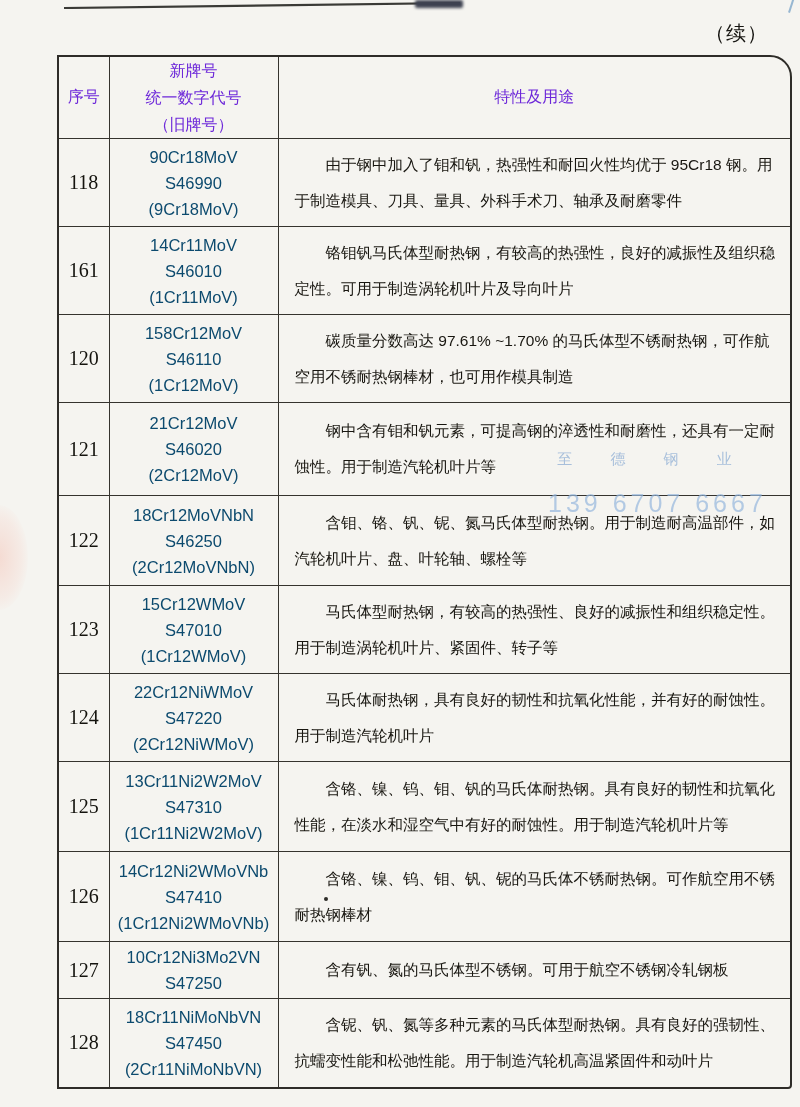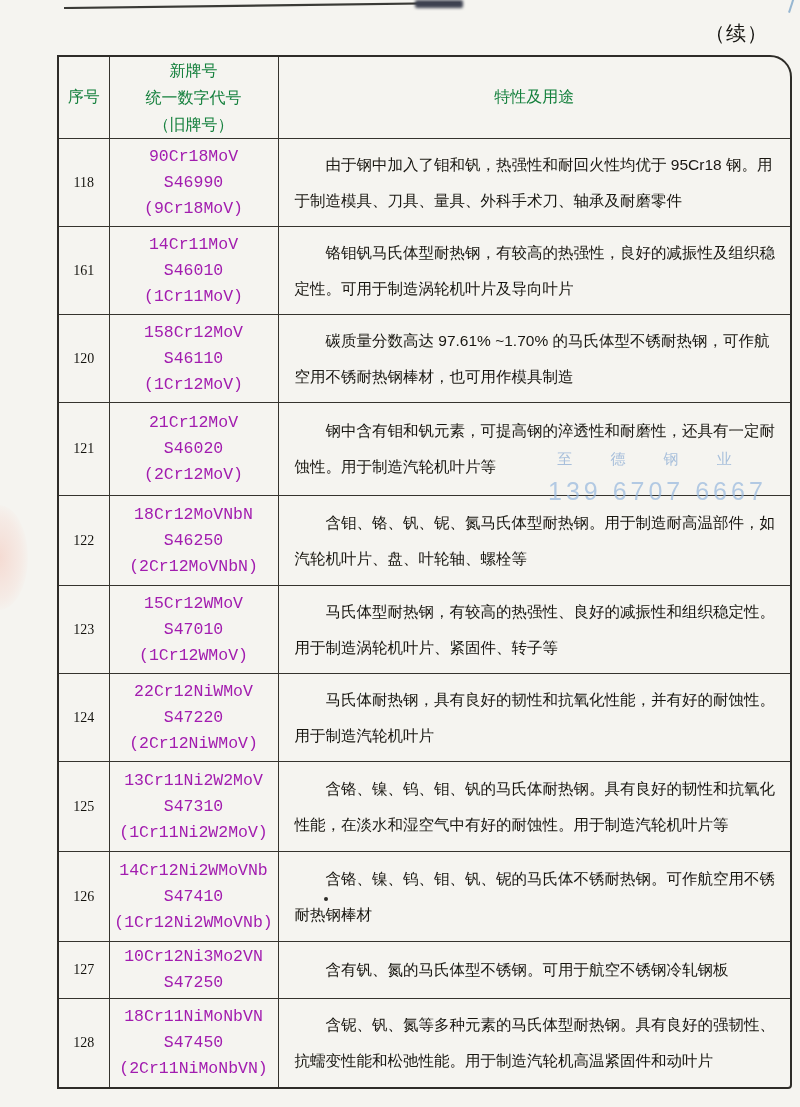--- a/index.html
+++ b/index.html
@@ -26,46 +26,46 @@
   }
   table{border-collapse:collapse;width:100%;table-layout:fixed;}
   td,th{border:1.6px solid #35332e;padding:0;vertical-align:middle;font-weight:normal;}
   tr>*:first-child{border-left:none;}
   tr>*:last-child{border-right:none;}
   thead tr>*{border-top:none;}
   tbody tr:last-child>*{border-bottom:none;}
   col.c1{width:50px;}
   col.c2{width:169px;}
   col.c3{width:512px;}
-  thead th{height:70px;font-size:16px;color:#15803d;}
+  thead th{height:70px;font-size:16px;color:#6d28d9;}
   .hdr-mid div{line-height:27px;}
   tbody tr{height:88px;}
   tbody tr.r-121{height:93px;}
   tbody tr.r-122{height:90px;}
   tbody tr.r-125{height:90px;}
   tbody tr.r-126{height:90px;}
   tbody tr.r-127{height:57px;}
   td.no{
     text-align:center;font-family:"Liberation Serif",serif;
-    font-size:14px;color:#14130e;
+    font-size:20px;color:#14130e;
   }
   td.grade{
-    text-align:center;font-family:Liberation Mono, monospace;
-    font-size:16.5px;color:#a21caf;
+    text-align:center;font-family:Liberation Sans, sans-serif;
+    font-size:16.5px;color:#0c4a6e;
   }
   td.grade div{line-height:26px;}
   td.desc{
     font-size:15.5px;line-height:36px;color:#181610;
     padding:4px 14px 4px 16px;
   }
   td.desc p{margin:0;text-indent:2em;}
   
   .watermark{position:absolute;left:548px;top:450px;width:210px;text-align:center;pointer-events:none;}
   .wm-1{font-size:15px;letter-spacing:17px;color:rgba(141,173,212,.75);white-space:nowrap;text-align:center;}
-  .wm-2{font-size:25px;letter-spacing:4px;color:rgba(150,182,221,.70);white-space:nowrap;margin-top:8px;}
+  .wm-2{font-size:25px;letter-spacing:4px;color:rgba(150,182,221,.70);white-space:nowrap;margin-top:20px;}
 </style>
 </head>
 <body>
 
 <svg class="scan-topline" viewBox="0 0 396 7" preserveAspectRatio="none">
   <path d="M0,6 L396,1" stroke="#3a3a36" stroke-width="2.2" fill="none"></path>
 </svg>
 <div class="scan-blob"></div>
 <div class="scan-corner-tick"></div>
 <div class="scan-pink"></div>

